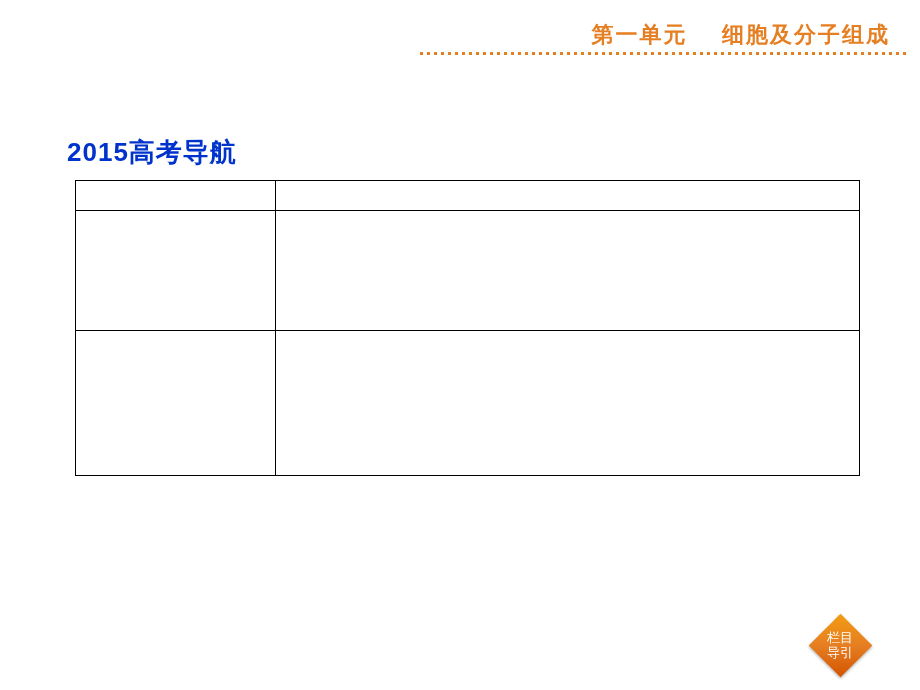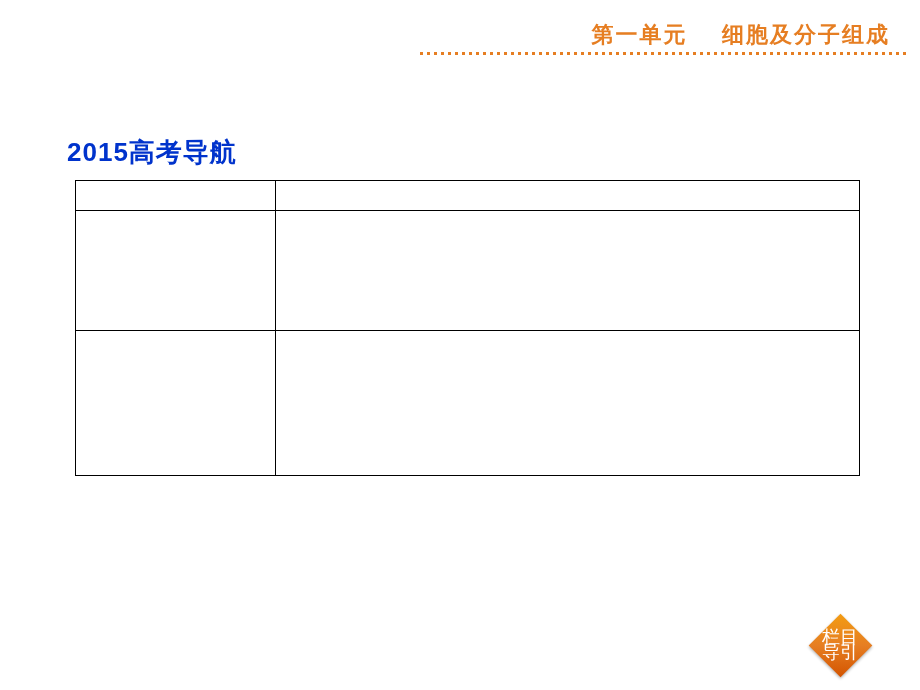--- a/index.html
+++ b/index.html
@@ -94,21 +94,21 @@
       position: absolute;
       width: 45px;
       height: 45px;
       background: linear-gradient(135deg, #F39C12 0%, #E67E22 50%, #D35400 100%);
       transform: rotate(45deg);
       box-shadow: 1px 1px 3px rgba(0,0,0,0.3);
     }
     .diamond-text {
       position: relative;
       color: #ffffff;
-      font-size: 18px;
+      font-size: 13px;
       text-align: right;
       line-height: 15px;
       z-index: 2;
       font-weight: normal;
     }
   </style>
 </head>
 <body>
 
 <div class="header">

